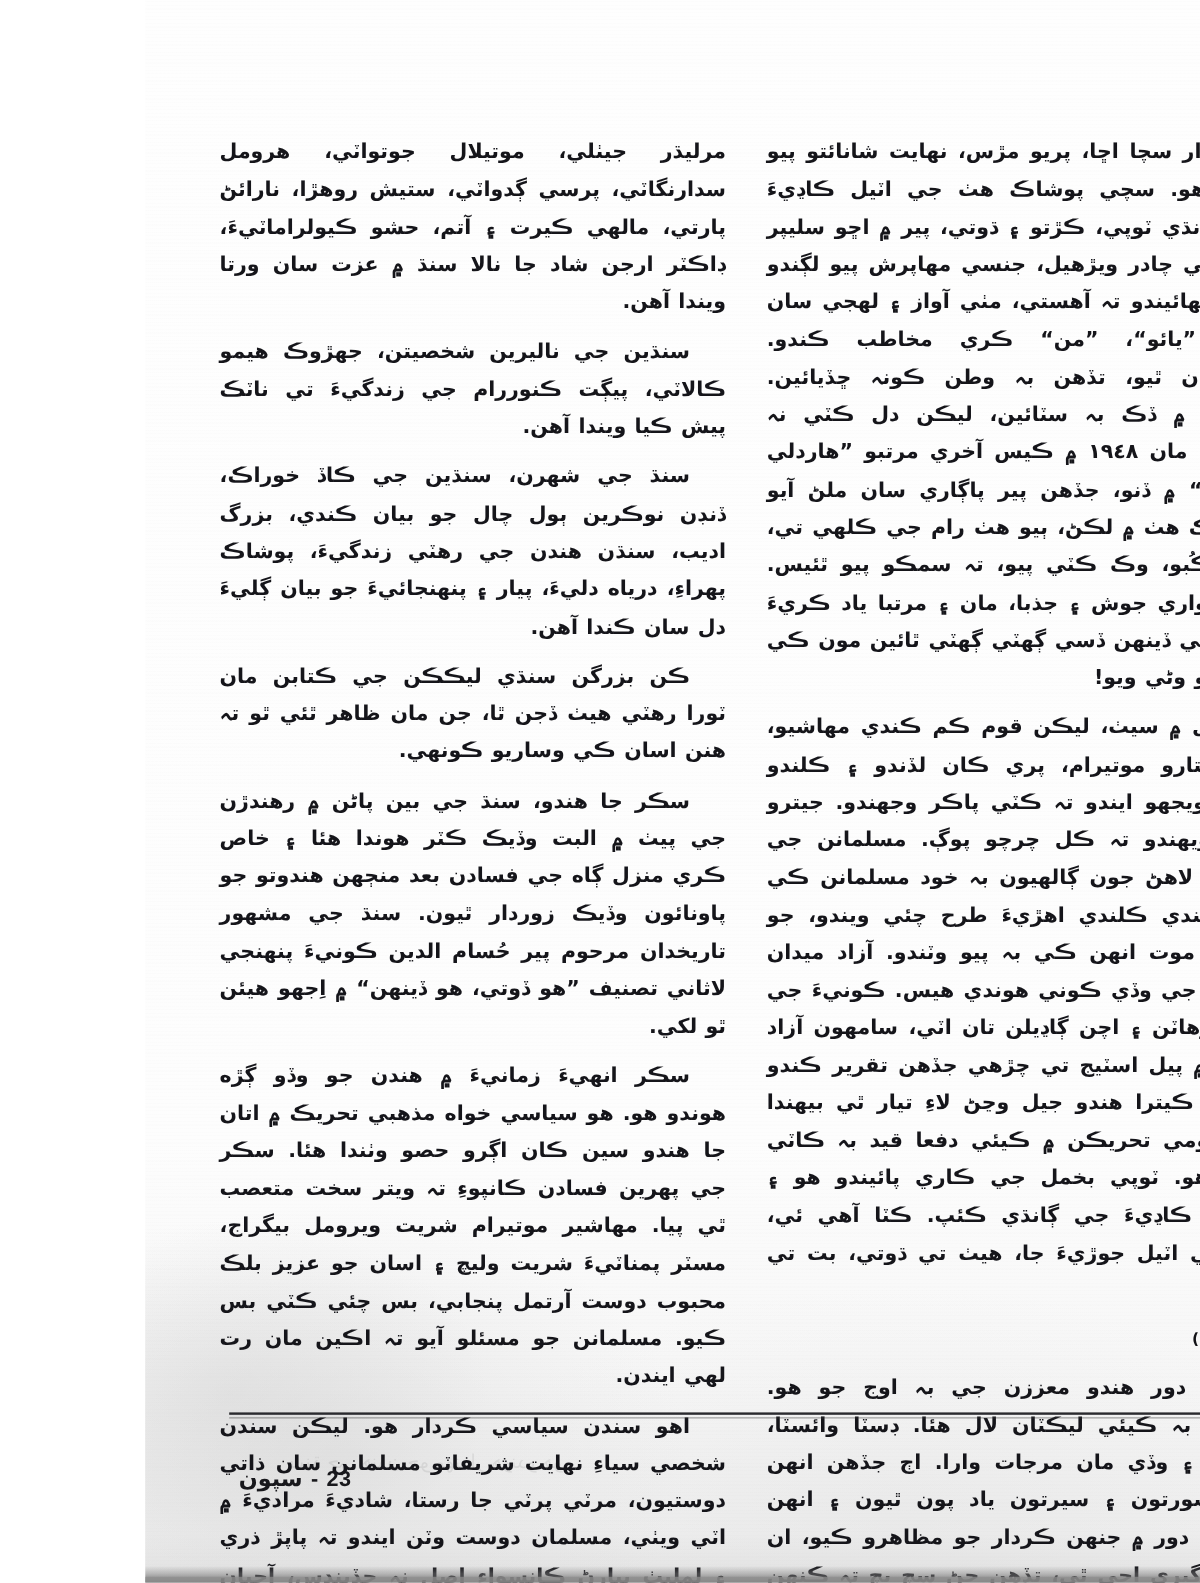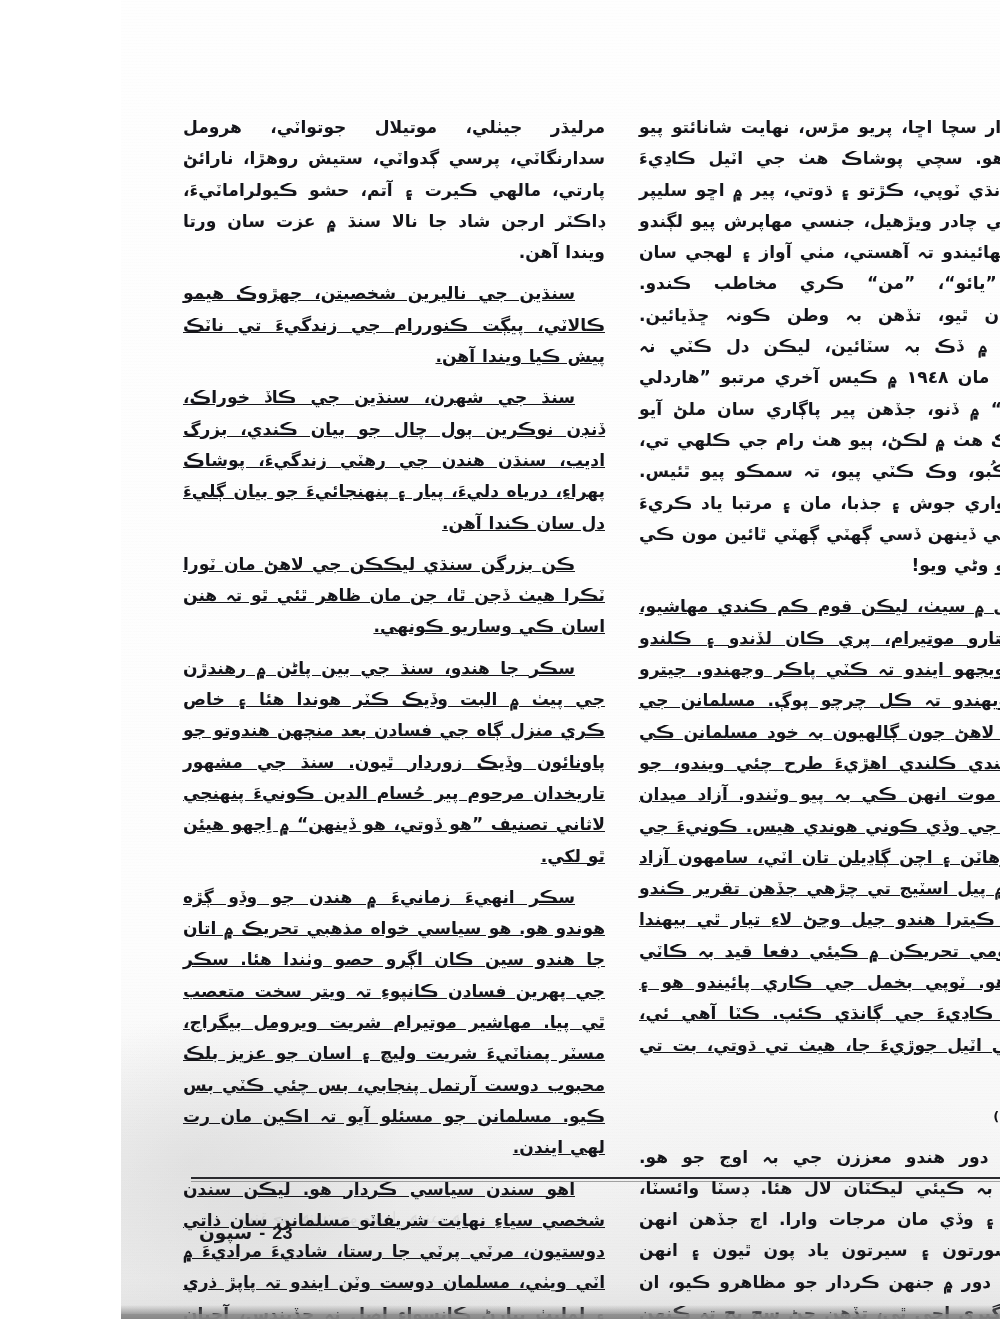--- a/index.html
+++ b/index.html
@@ -80,21 +80,20 @@
     margin: 0 0 0 0;
     font-weight: 600;
     letter-spacing: -0.1px;
     word-spacing: 1px;
     text-justify: inter-word;
     -webkit-font-smoothing: none;
   }
 
   .para + .para {
     margin-top: 10px;
-    text-decoration: underline;
   }
 
   .para.indent {
     text-indent: 30px;
   }
 
   
   .para { text-align-last: right; }
 
   .pageref {
@@ -181,21 +180,21 @@
 <body>
 
 <div class="page">
 
   <div class="columns">
 
     <div class="col">
       <p class="para">مرليڌر جيٺلي، موتيلال جوتواٽي، هرومل سدارنگاٽي، پرسي ڳدواٽي، ستيش روهڙا، نارائڻ پارتي، مالهي ڪيرت ۽ آتم، حشو ڪيولراماٽيءَ، ڊاڪٽر ارجن شاد جا نالا سنڌ ۾ عزت سان ورتا ويندا آهن.</p>
       <p class="para indent">سنڌين جي ناليرين شخصيتن، جهڙوڪ هيمو ڪالاٽي، پيڳت ڪنوررام جي زندگيءَ تي ناٽڪ پيش ڪيا ويندا آهن.</p>
       <p class="para indent">سنڌ جي شهرن، سنڌين جي ڪاڏ خوراڪ، ڏنڊن نوڪرين ٻول چال جو بيان ڪندي، بزرگ اديب، سنڌن هندن جي رهٽي زندگيءَ، پوشاڪ پهراءِ، درياه دليءَ، پيار ۽ پنهنجائيءَ جو بيان ڳليءَ دل سان ڪندا آهن.</p>
-      <p class="para indent">ڪن بزرگن سنڌي ليڪڪن جي لاهڻ مان ٽورا ٽڪرا هيٺ ڏجن ٿا، جن مان ظاهر ٿئي ٿو تہ هنن اسان ڪي وساريو ڪونهي.</p>
+      <p class="para indent">ڪن بزرگن سنڌي ليڪڪن جي ڪتابن مان ٽورا رهٽي هيٺ ڏجن ٿا، جن مان ظاهر ٿئي ٿو تہ هنن اسان ڪي وساريو ڪونهي.</p>
       <p class="para indent">سڪر جا هندو، سنڌ جي بين پاڻن ۾ رهندڙن جي پيٺ ۾ البت وڏيڪ ڪٽر هوندا هئا ۽ خاص ڪري منزل ڳاه جي فسادن بعد منڄهن هندوتو جو پاونائون وڏيڪ زوردار ٿيون. سنڌ جي مشهور تاريخدان مرحوم پير حُسام الدين ڪونيءَ پنهنجي لاثاني تصنيف ”هو ڏوتي، هو ڏينهن“ ۾ اِجهو هيئن ٿو لکي.</p>
       <p class="para indent">سڪر انهيءَ زمانيءَ ۾ هندن جو وڏو ڳڙه هوندو هو. هو سياسي خواه مذهبي تحريڪ ۾ اتان جا هندو سين ڪان اڳرو حصو وٺندا هئا. سڪر جي پهرين فسادن ڪانپوءِ تہ ويتر سخت متعصب ٿي پيا. مهاشير موتيرام شريت ويرومل بيگراج، مسٽر پمناٽيءَ شريت وليچ ۽ اسان جو عزيز بلڪ محبوب دوست آرتمل پنجابي، بس چئي ڪٽي بس ڪيو. مسلمانن جو مسئلو آيو تہ اڪين مان رت لهي ايندن.</p>
       <p class="para indent">اهو سندن سياسي ڪردار هو. ليڪن سندن شخصي سياءِ نهايت شريفاٽو مسلمانن سان ذاتي دوستيون، مرٽي پرٽي جا رستا، شاديءَ مراديءَ ۾ اٽي ويٺي، مسلمان دوست وٽن ايندو تہ پاپڙ ذري ۽ لمليٺ پيارڻ ڪانسواءِ اصل نہ ڇڏيندس، آجيان ڪندس تہ اٽي بيهي، پاڪر پائي، وڏا وڏا ٺهڪ ڏئي. خود اسان جي آغا نظرعلي خان سان بہ سندن شخصي رستو پائرن جهڙو هو.</p>
 
     </div>
 
     <div class="col">
       <p class="para">وڏي، وار سچا اڇا، پريو مڙس، نهايت شانائتو پيو لڳندو هو. سچي پوشاڪ هٺ جي اٽيل ڪاڍيءَ جي، ڳانڌي ٽوپي، ڪڙتو ۽ ڌوتي، پير ۾ اڇو سليپر ۽ بت تي چادر ويڙهيل، جنسي مهاپرش پيو لڳندو هو. ڳالهائيندو تہ آهستي، مٺي آواز ۽ لهجي سان ”اڏا“ ”يائو“، ”من“ ڪري مخاطب ڪندو. پاڪستان ٿيو، تڏهن بہ وطن ڪونہ ڇڏيائين. پڇاڙيءَ ۾ ڏڪ بہ سٽائين، ليڪن دل ڪٽي نہ سگهيو. مان ١٩٤٨ ۾ ڪيس آخري مرتبو ”هاردلي هائوس“ ۾ ڏنو، جڏهن پير پاڳاري سان ملڻ آيو هو. هڪ هٺ ۾ لڪڻ، ٻيو هٺ رام جي ڪلهي تي، سچو ڪُبو، وڪ ڪٽي پيو، تہ سمڪو پيو ٿئيس. سڪر واري جوش ۽ جذبا، مان ۽ مرتبا ياد ڪريءَ وري اِهي ڏينهن ڏسي ڳهٽي ڳهٽي ٿائين مون ڪي ويسورو وڻي ويو!</p>
       <p class="para indent">اصل ۾ سيٺ، ليڪن قوم ڪم ڪندي مهاشيو، ٽلهو متارو موتيرام، پري ڪان لڏندو ۽ ڪلندو ايندو، ويجهو ايندو تہ ڪٽي پاڪر وجهندو. جيترو وقت ويهندو تہ ڪل چرچو پوڳ. مسلمانن جي چنڇري لاهڻ جون ڳالهيون بہ خود مسلمانن ڪي ئي ڪلندي ڪلندي اهڙيءَ طرح چئي ويندو، جو پنهنجو موت انهن ڪي بہ پيو وٽندو. آزاد ميدان وت انَ جي وڏي ڪوني هوندي هيس. ڪونيءَ جي طول وهاٽن ۽ اچن ڳاڍيلن تان اٽي، سامهون آزاد ميدان ۾ پيل اسٽيج تي چڙهي جڏهن تقرير ڪندو هو، تہ ڪيترا هندو جيل وڃڻ لاءِ تيار ٿي بيهندا هئا. قومي تحريڪن ۾ ڪيئي دفعا قيد بہ ڪاٽي چڪو هو. ٽوپي بخمل جي ڪاري پائيندو هو ۽ ڪڍهن ڪاڍيءَ جي ڳانڌي ڪئپ. ڪٽا آهي ئي، هٺ جي اٽيل جوڙيءَ جا، هيٺ تي ڌوتي، بت تي ڪڙتو.</p>
       <div class="pageref">(ص - ١٥٥)</div>

